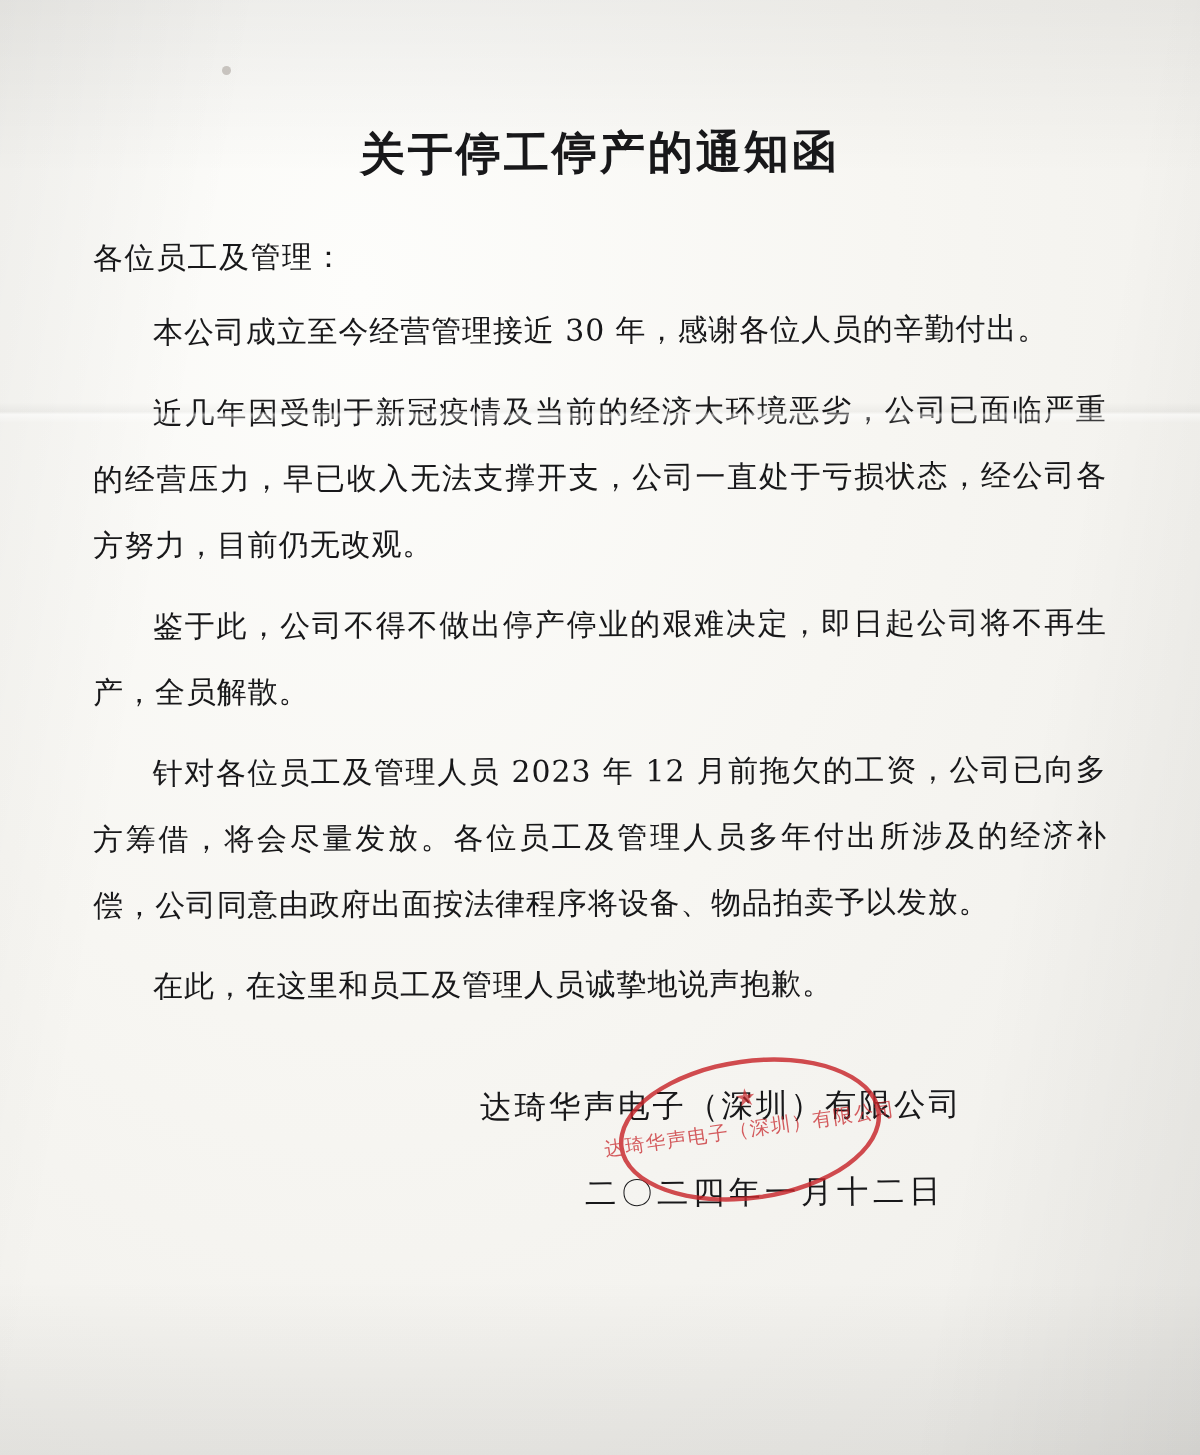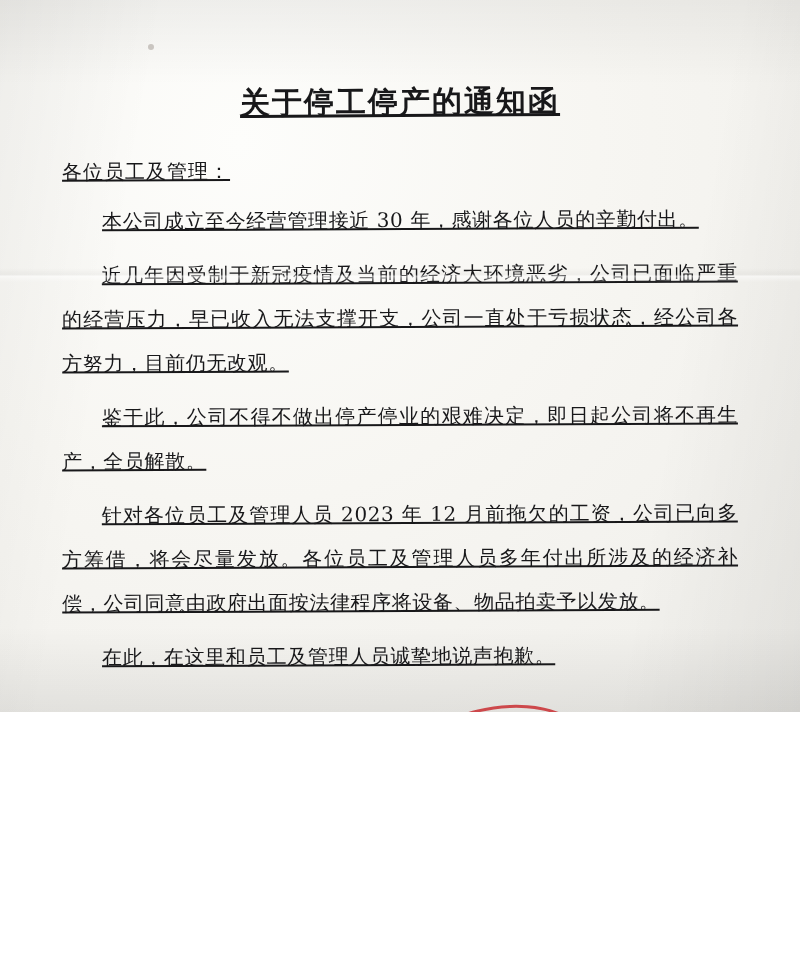--- a/index.html
+++ b/index.html
@@ -11,28 +11,27 @@
     width: 800px;
     height: 970px;
     overflow: hidden;
     font-family: "DejaVu Serif", "Liberation Serif", serif;
   }
 
   
   #paper {
     position: relative;
     width: 800px;
-    height: 712px;
+    height: 970px;
     background:
       radial-gradient(ellipse at 30% 20%, #fdfdfb 0%, #f7f6f2 45%, #efeeea 100%);
     box-sizing: border-box;
     padding: 60px 62px 40px 62px;
     color: #18181a;
     overflow: hidden;
-    text-decoration: underline;
   }
 
   
   #paper::before {
     content: "";
     position: absolute;
     inset: 0;
     pointer-events: none;
     background:
       linear-gradient(100deg, rgba(0,0,0,0.045) 0%, rgba(0,0,0,0) 18%, rgba(0,0,0,0) 80%, rgba(0,0,0,0.06) 100%),

